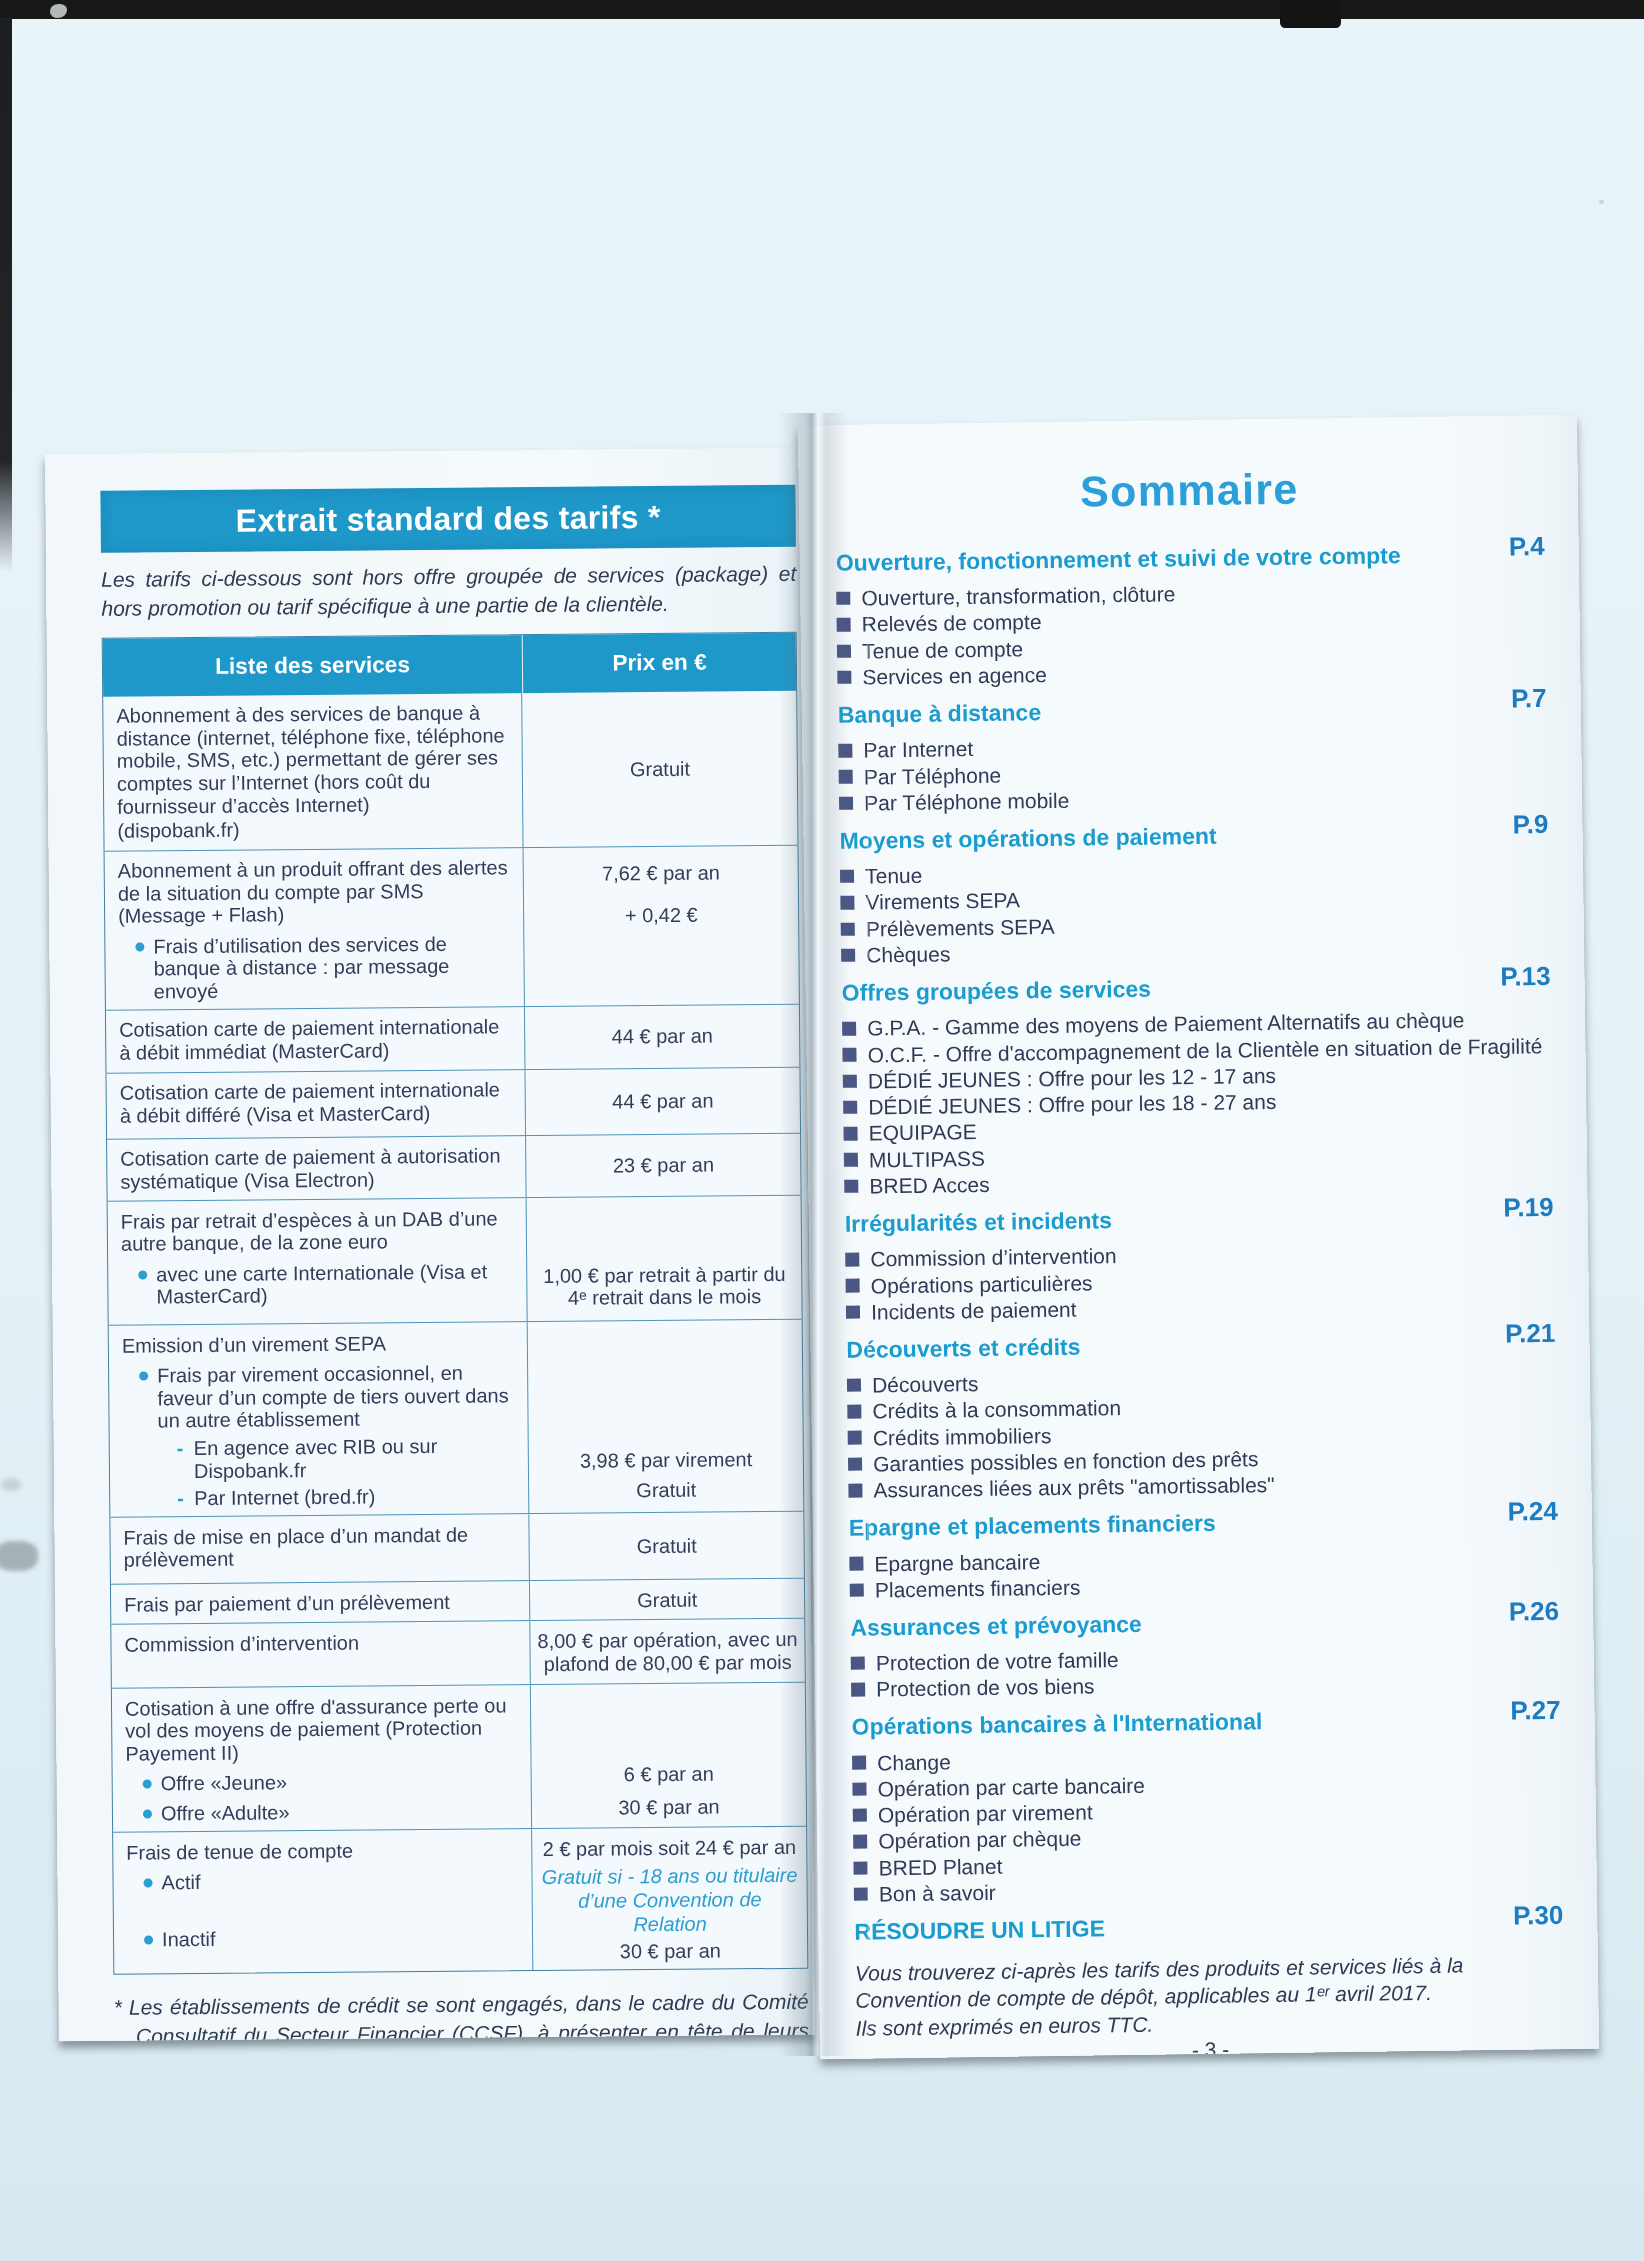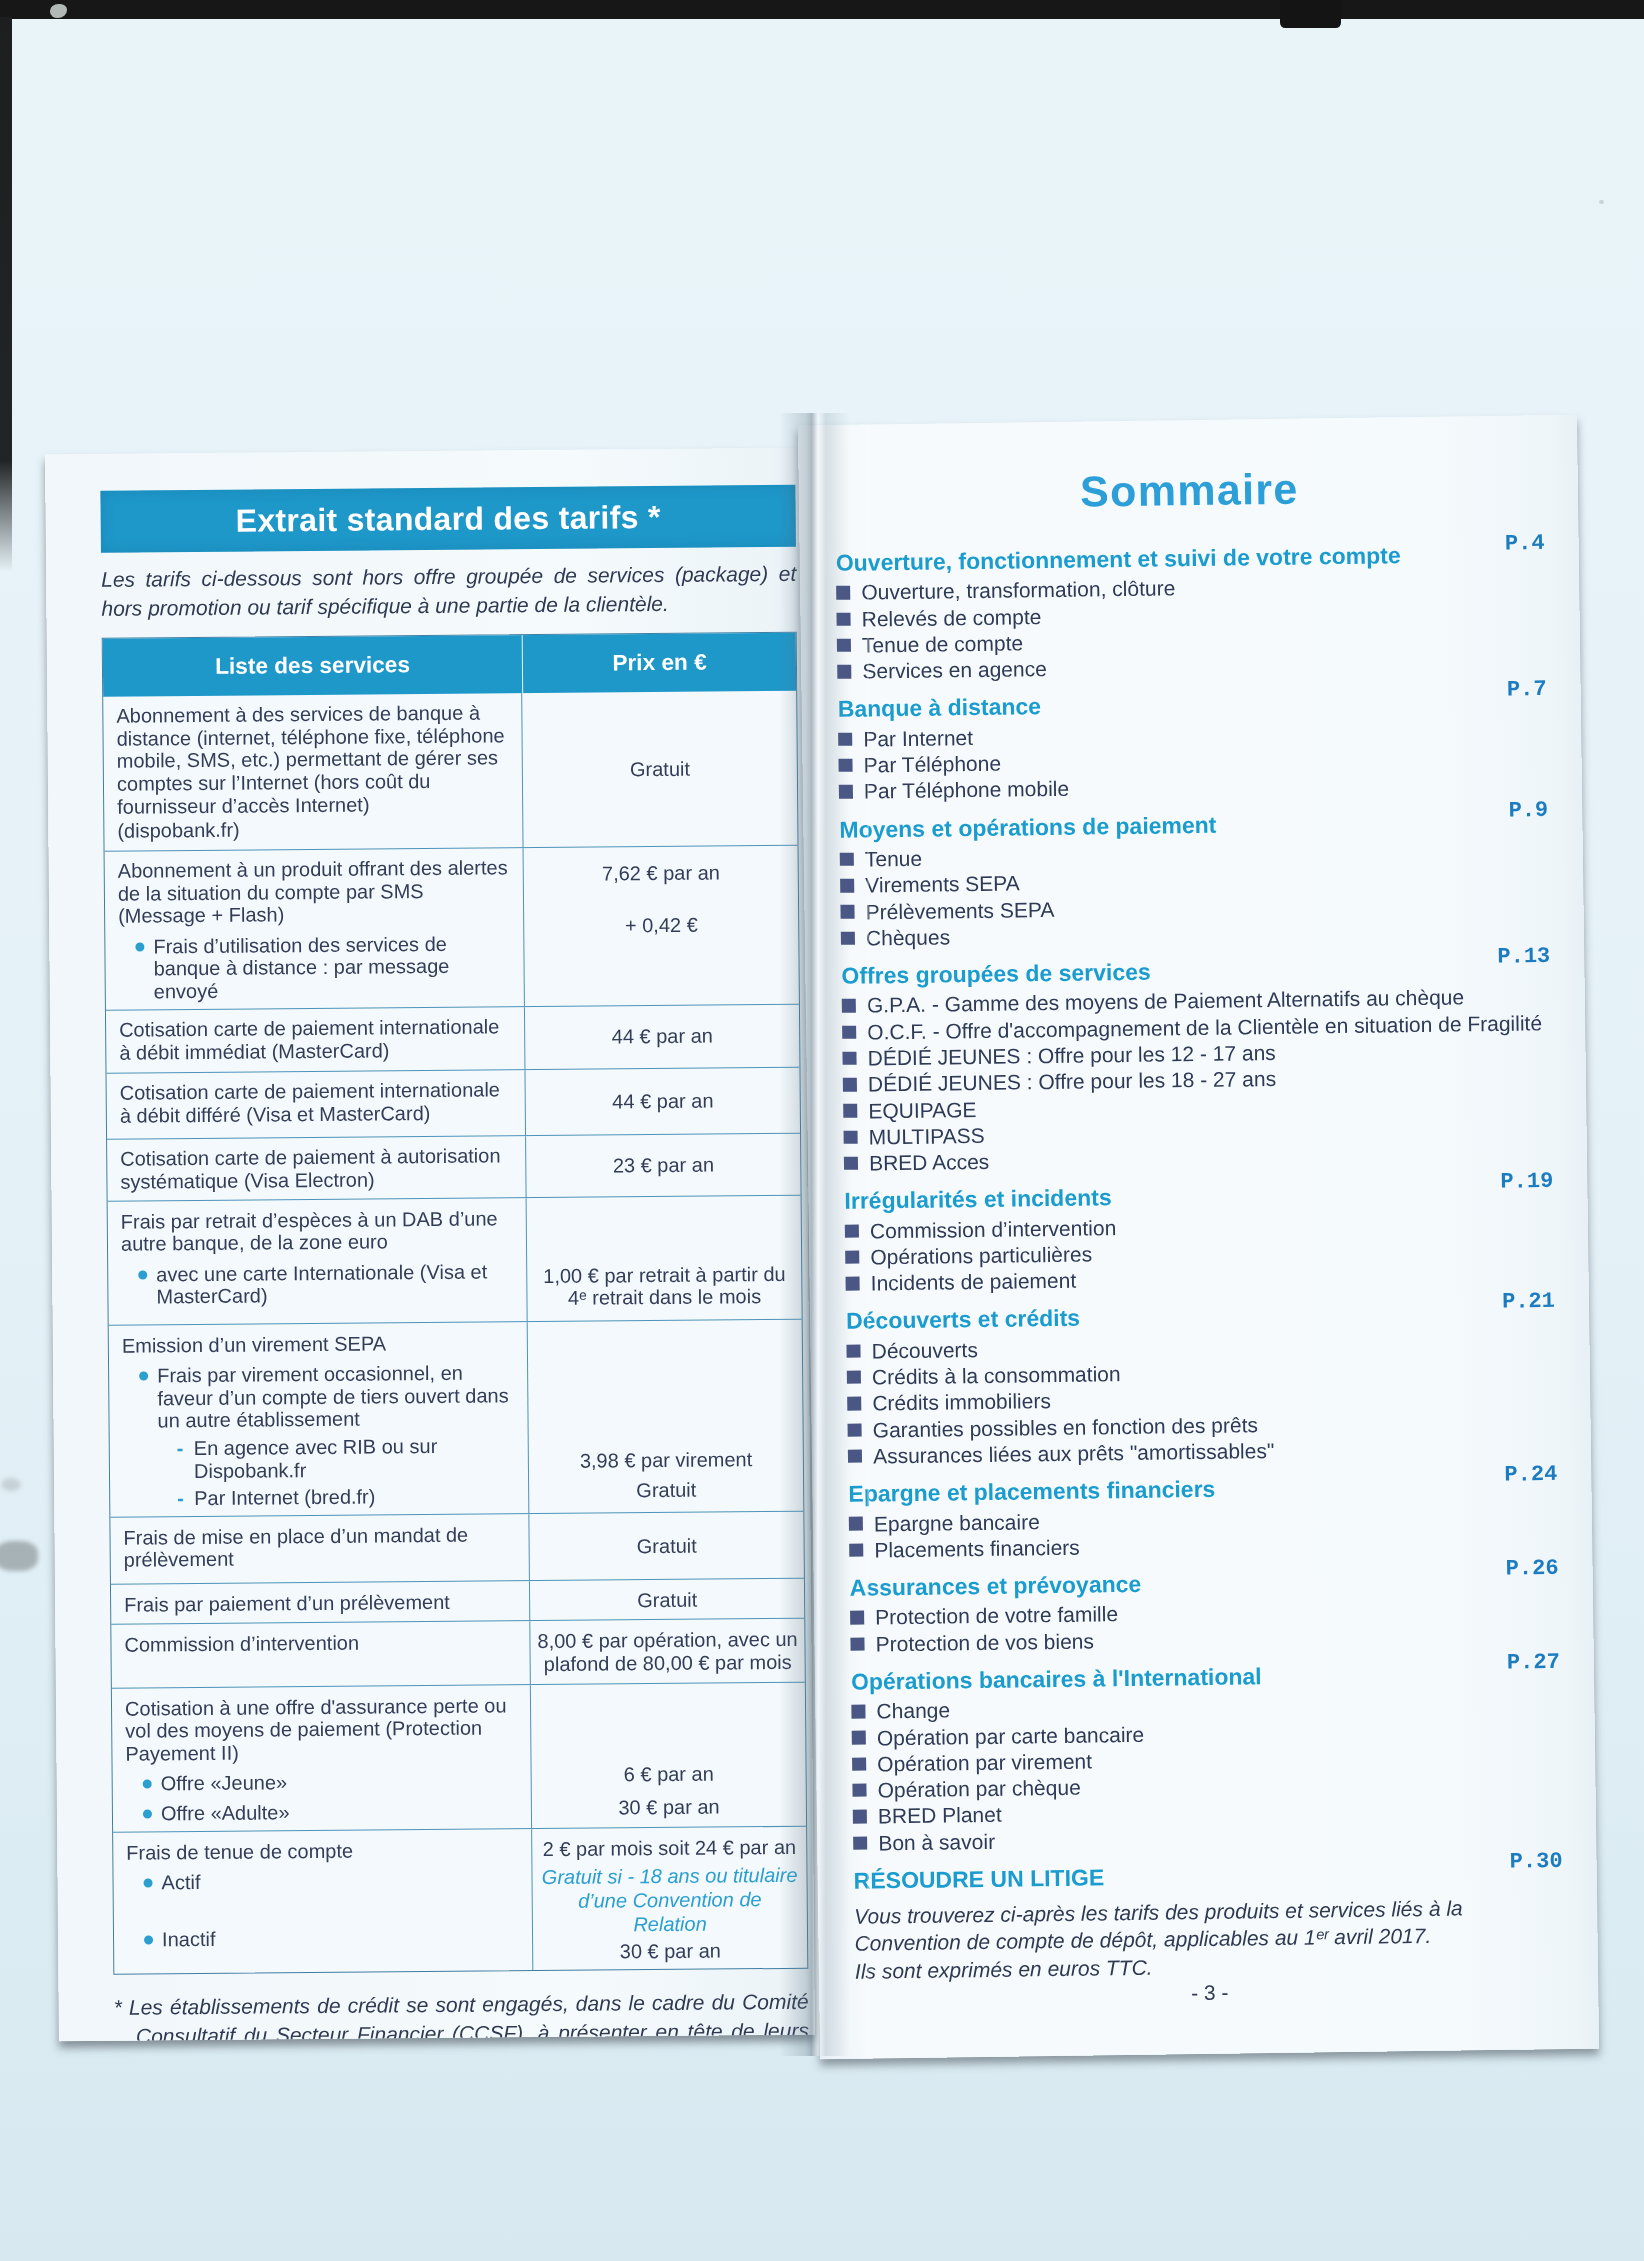--- a/index.html
+++ b/index.html
@@ -78,41 +78,41 @@
   .t-row:nth-child(4){min-height:65px;}
   .t-row:nth-child(5){min-height:59px;}
   .t-row:nth-child(6){min-height:123px;}
   .t-row:nth-child(7){min-height:168px;}
   .t-row:nth-child(8){min-height:66px;}
   .t-row:nth-child(9){min-height:34px;}
   .t-row:nth-child(10){min-height:63px;}
   .t-row:nth-child(11){min-height:120px;}
   .t-row:nth-child(12){min-height:117px;}
   .t-row[data-row="1"] .cell-price{justify-content:flex-start;padding-top:14px;}
-  .t-row[data-row="1"] .price-line + .price-line{margin-top:28px;}
+  .t-row[data-row="1"] .price-line + .price-line{margin-top:18px;}
   .t-row[data-row="5"] .cell-price{justify-content:flex-end;padding-bottom:10.3px;}
   .t-row[data-row="6"] .cell-price{justify-content:flex-end;padding-bottom:9px;}
   .t-row[data-row="6"] .price-line + .price-line{margin-top:6.4px;}
   .t-row[data-row="10"] .cell-price{justify-content:flex-end;padding-bottom:7.7px;}
   .t-row[data-row="10"] .price-line + .price-line{margin-top:9px;}
   .t-row[data-row="11"] .cell-price{justify-content:flex-start;padding-top:7.7px;}
   .t-row[data-row="11"] .svc-bullet:last-child{margin-top:34px;}
   .lp-footnote{
     margin-top:19.3px;font-style:italic;font-size:21px;line-height:1.36;color:#2f3a52;
     text-align:justify;padding-left:22px;text-indent:-22px;
   }
 
   
   .rp-inner{position:absolute;left:36px;top:46px;width:709px;}
   .rp-title{text-align:center;font-size:43px;font-weight:700;color:#2c9ed8;letter-spacing:1.3px;}
   .toc{margin-top:31px;}
   .toc-section{margin-top:14px;}
   .toc-head{display:flex;justify-content:space-between;align-items:flex-start;margin-bottom:5.2px;}
   .toc-title{font-size:23px;font-weight:700;color:#1b9ccf;line-height:1.1;}
-  .toc-pref{font-size:22px;font-weight:700;color:#1d7cc0;transform:translateY(-10.3px);flex:0 0 auto;margin-left:3px;font-family:Liberation Mono, monospace;}
+  .toc-pref{font-size:26px;font-weight:700;color:#1d7cc0;transform:translateY(-10.3px);flex:0 0 auto;margin-left:3px;}
   .toc-item{display:flex;align-items:center;margin:3.2px 0;font-size:21px;color:#2e3a56;line-height:1.1;}
   .toc-sq{width:13.5px;height:13.5px;background:#4a5684;margin-right:11.6px;flex:0 0 auto;}
   .rp-footer{margin-top:9px;font-style:italic;font-size:21px;line-height:1.3;color:#2f3a52;}
   .rp-footer p{margin:0;}
   .rp-pagenum{margin-top:1.3px;text-align:center;font-size:21px;color:#333d57;}
 </style>
 </head>
 <body>
 
 <div class="scene">

